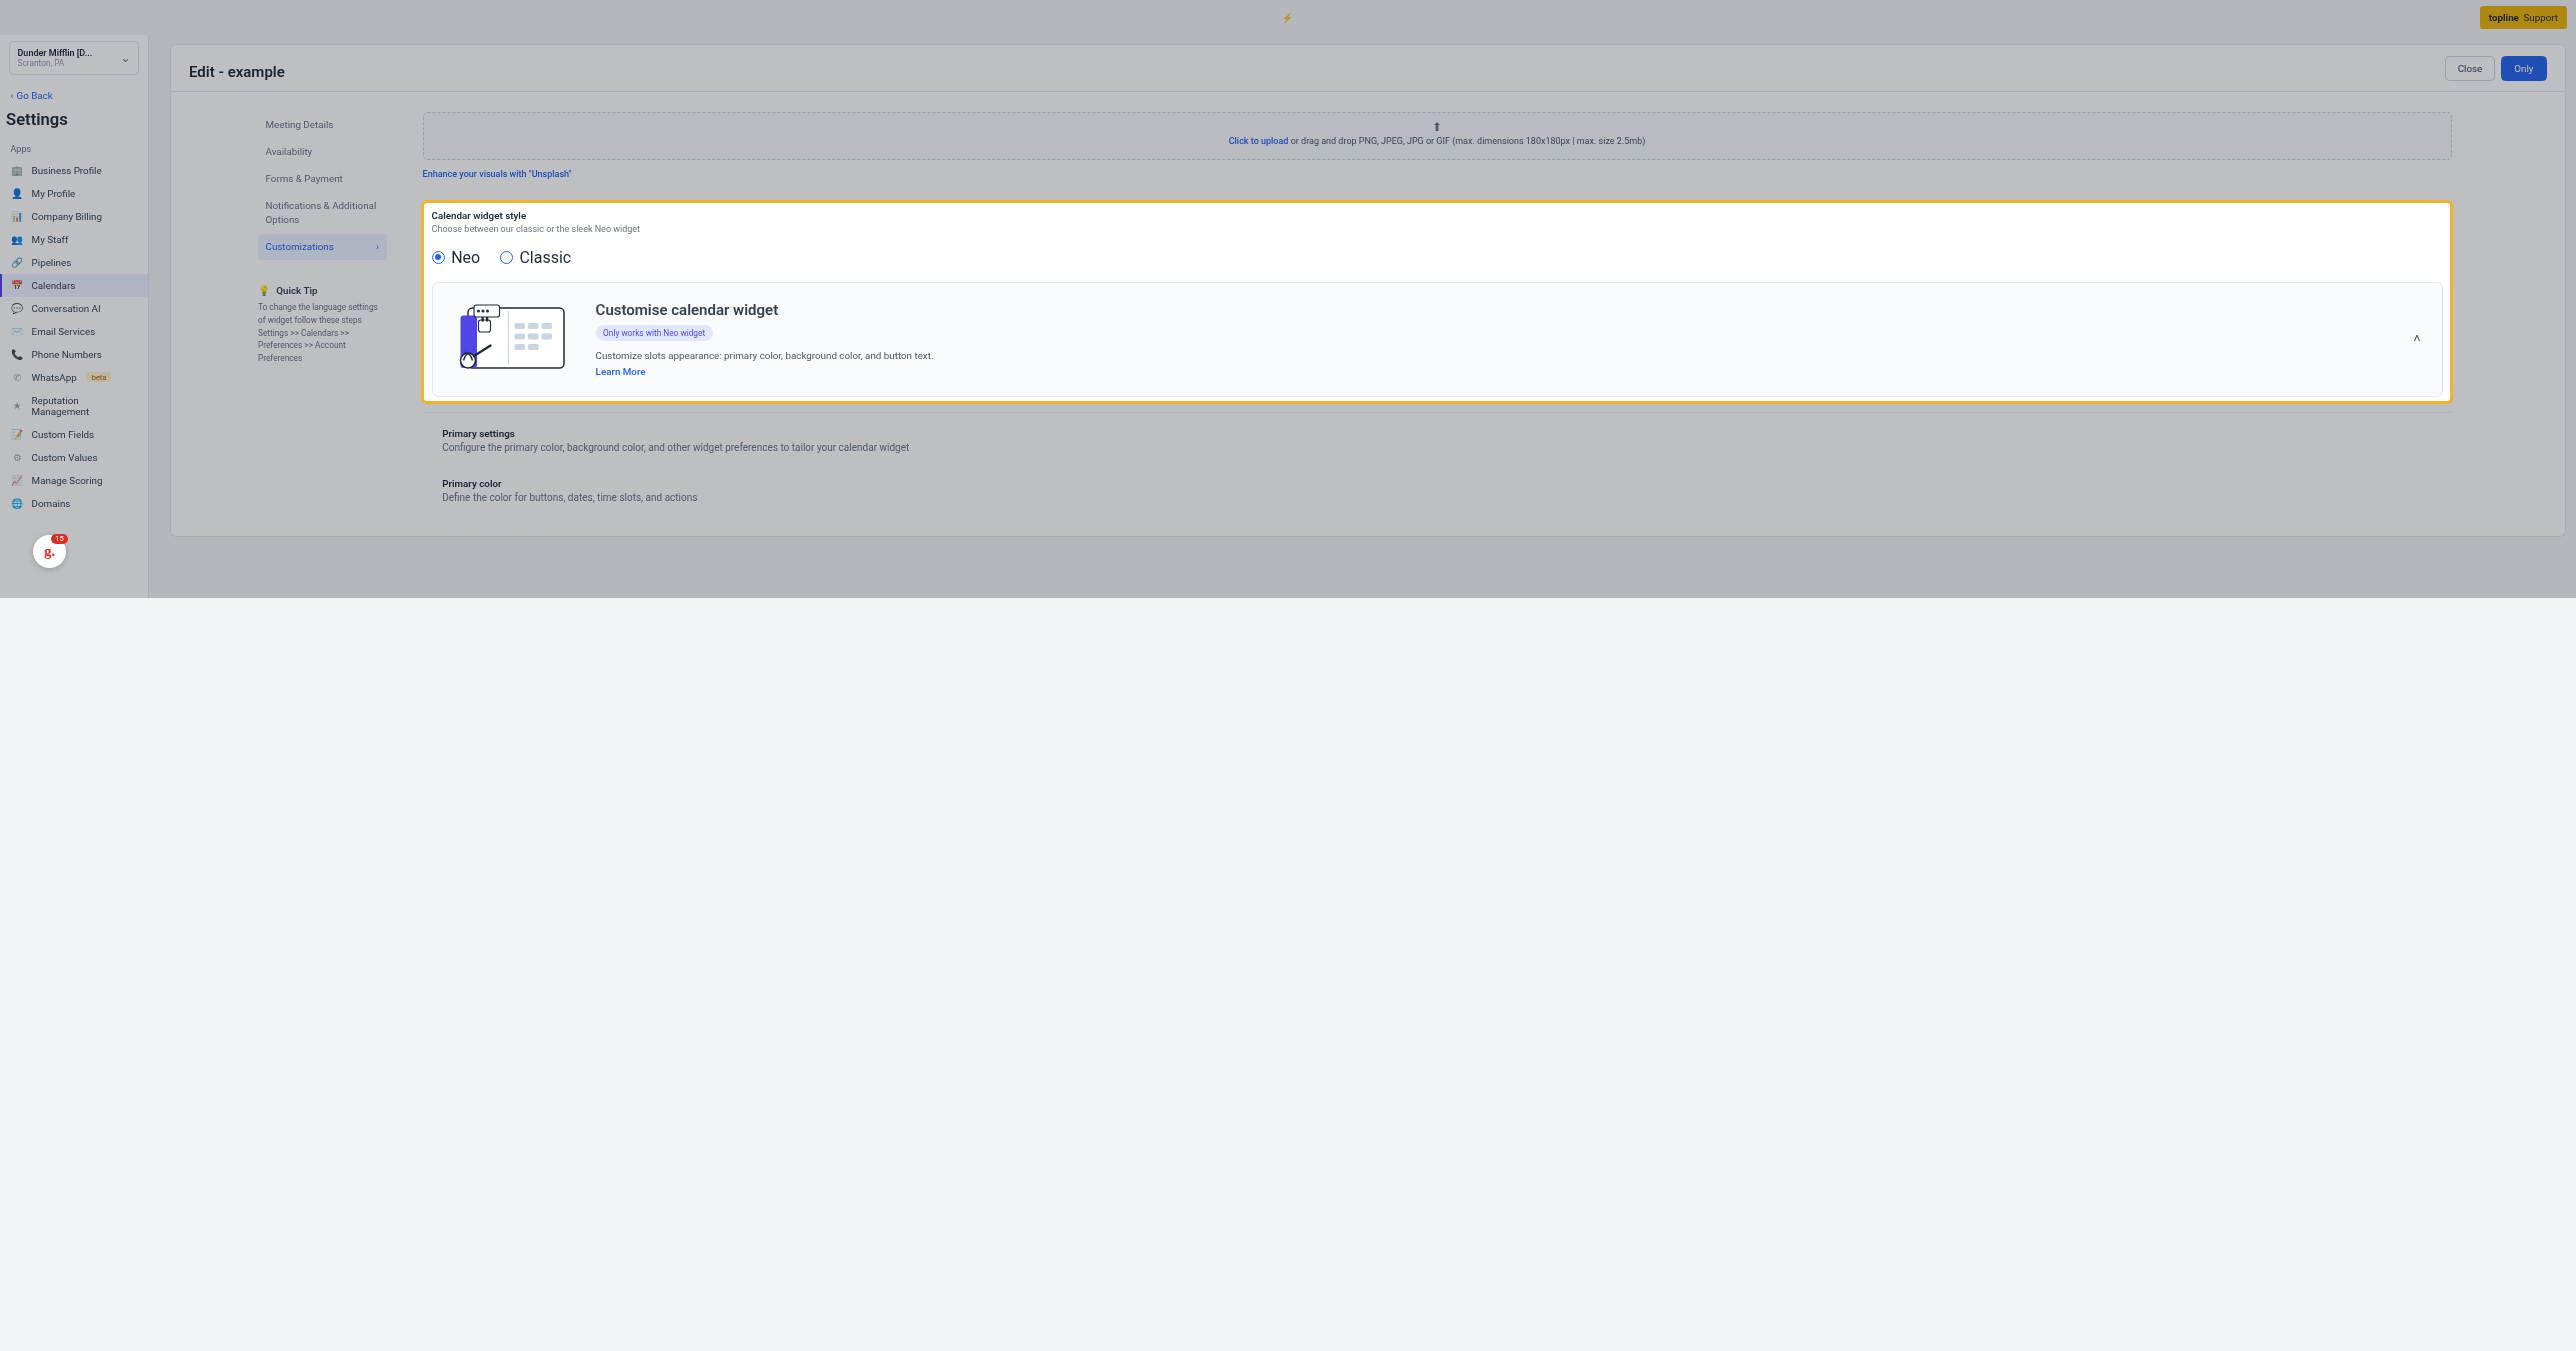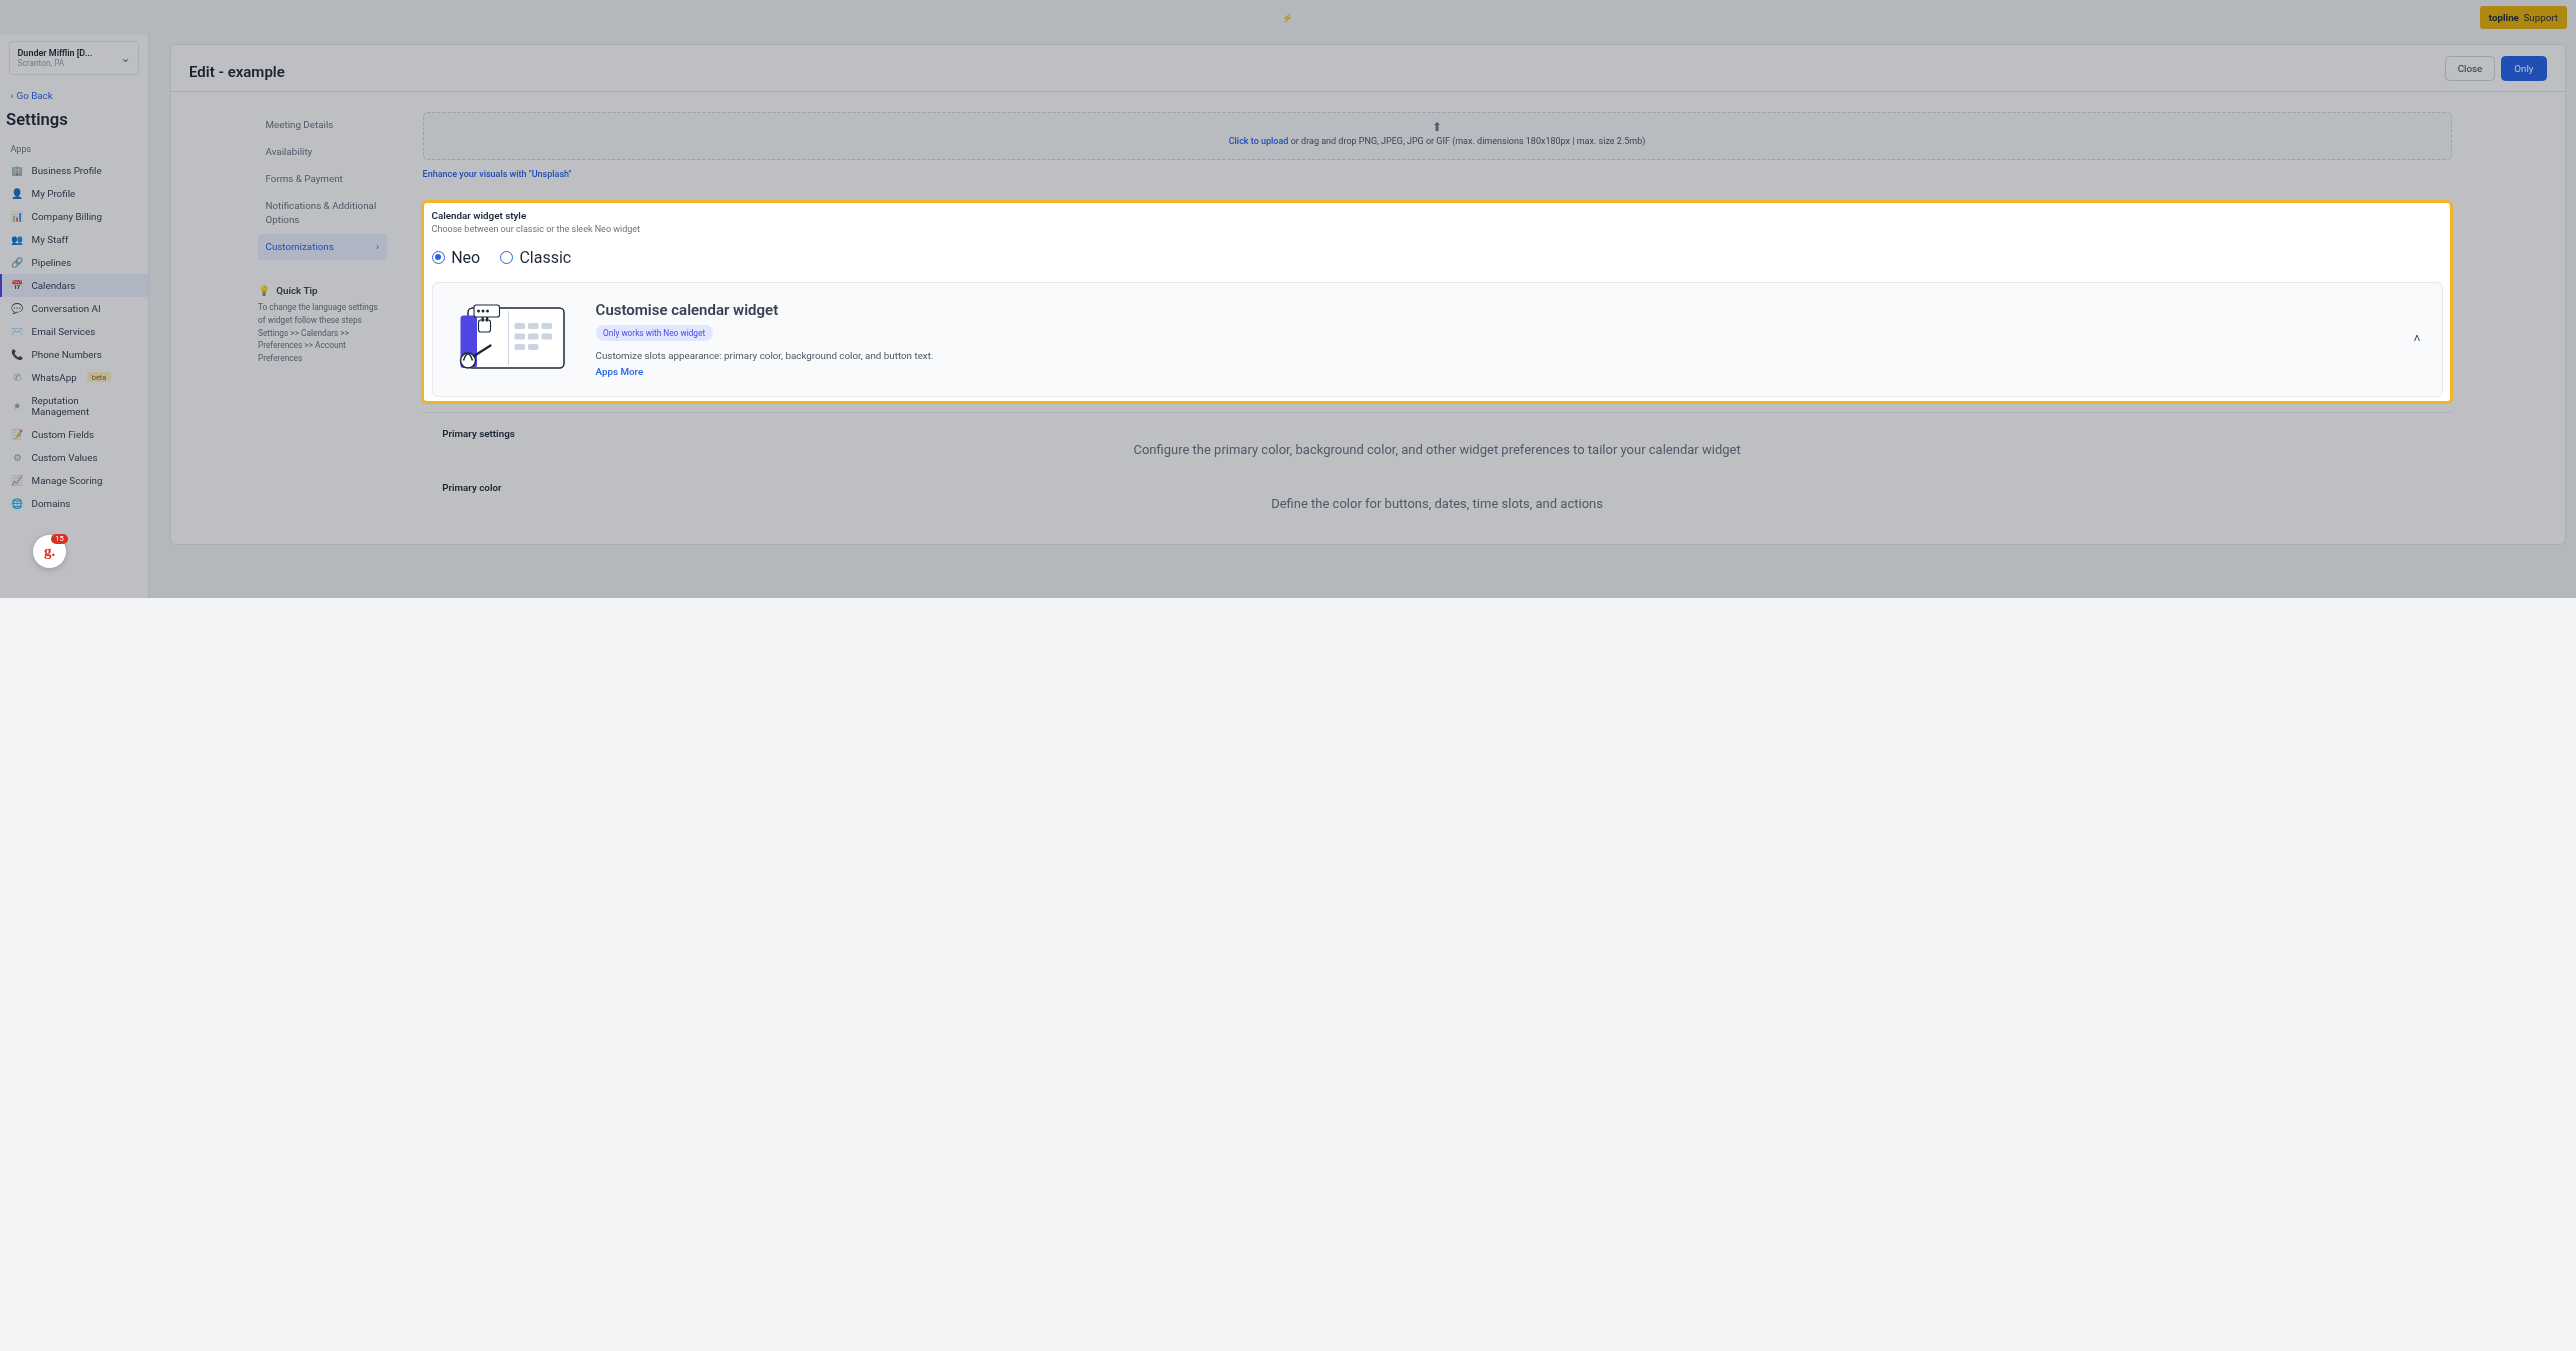--- a/index.html
+++ b/index.html
@@ -71,21 +71,21 @@
 .illus svg { width:100%; height:100%; }
 .customize-card .texts { flex:1; }
 .customize-card .hdr { font-size:15px; font-weight:600; color:#374151; margin-bottom:6px;}
 .pill { display:inline-block; background:#e0e7ff; color:#4f46e5; font-size:8.3px; padding:3px 7.5px; border-radius:9px; margin-bottom:9px; font-weight:400;}
 .customize-card .desc { font-size:9.8px; color:#4b5563; margin-bottom:3px;}
 .customize-card .learn { color:#2563eb; font-size:9.8px; font-weight:500;}
 .customize-card .chev { font-size:12px; color:#374151;}
 
 .primary-block { margin-top:7.5px; padding:15px 19.6px; border-top:0.8px solid #eef2f6;}
 .primary-block .t { font-size:9.8px; font-weight:600;}
-.primary-block .s { font-size:13px; color:#6b7280; margin-top:3px;text-align:center;}
+.primary-block .s { font-size:10px; color:#6b7280; margin-top:3px;}
 
 
 .highlight-ring { border:3px solid #f0b429; border-radius:7.5px; margin:19.6px -1.5px 0 -1.5px; padding: 7.5px 1.5px 1.5px 1.5px;}
 
 
 .overlay { position:absolute; inset:0; background:rgba(17,24,39,0.28); z-index:40; pointer-events:none;}
 .raise { position:relative; z-index:50; background:#fff; border-radius:6px; }
 
 .float-badge { position:absolute; left:33px; bottom:30px; width:33px; height:33px; border-radius:50%; background:#fff; box-shadow:0 1.5px 6px rgba(0,0,0,0.2); display:flex; align-items:center; justify-content:center; z-index:60;}
 .float-badge .g { color:#d93025; font-weight:700; font-size:15px; font-family:serif;}
@@ -268,21 +268,21 @@
                       <circle cx="18" cy="78" r="10" fill="#fff" stroke="#1f2937" stroke-width="2"></circle>
                       <path d="M12 78 q6 -18 12 0" fill="#fff" stroke="#1f2937" stroke-width="2"></path>
                       <path d="M10 74 q4 -6 6 -12" fill="#1f2937"></path>
                       <line x1="26" y1="72" x2="48" y2="58" stroke="#1f2937" stroke-width="3" stroke-linecap="round"></line>
                     </svg>
                   </div>
                   <div class="texts">
                     <div class="hdr">Customise calendar widget</div>
                     <span class="pill">Only works with Neo widget</span>
                     <div class="desc">Customize slots appearance: primary color, background color, and button text.</div>
-                    <a class="learn">Apps More</a>
+                    <a class="learn">Learn More</a>
                   </div>
                   <div class="chev">˄</div>
                 </div>
               </div>
             </div>
           </div>
 
           <div class="primary-block">
             <div class="t">Primary settings</div>
             <div class="s">Configure the primary color, background color, and other widget preferences to tailor your calendar widget</div>

